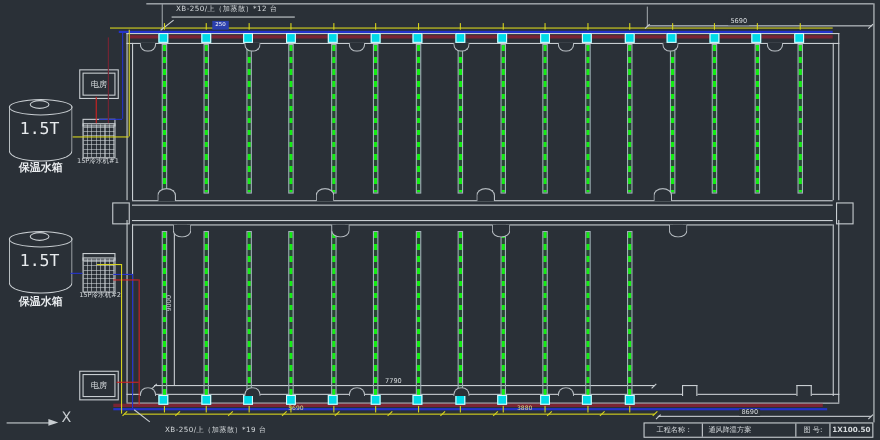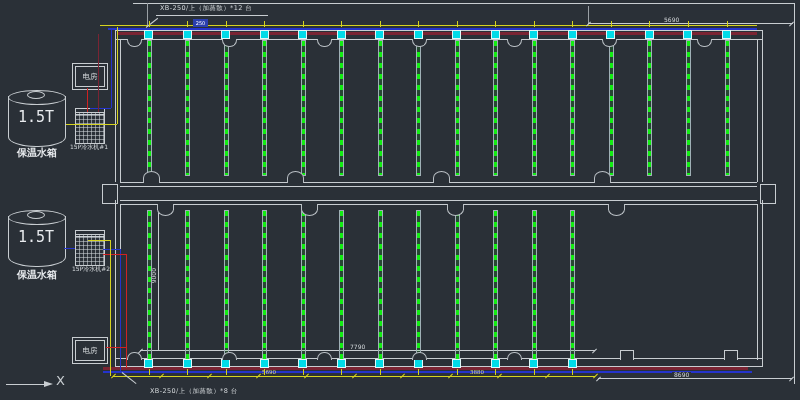--- a/index.html
+++ b/index.html
@@ -98,21 +98,21 @@
   <div class="band" style="left:126px;top:254px;width:1px;height:114px;background:#cf2222;"></div>
   <div class="band" style="left:88px;top:240px;width:22px;height:1px;background:#d6d31f;"></div>
   <div class="band" style="left:110px;top:240px;width:1px;height:136px;background:#d6d31f;"></div>
   <div class="band" style="left:106px;top:347px;width:20px;height:1px;background:#cf2222;"></div>
 
   <div class="txt" style="left:160px;top:5px;font-size:6.5px;letter-spacing:.4px;">XB-250/上（加蒸散）*12 台</div>
   <div class="hl" style="left:156px;top:15px;width:112px;"></div>
   <div class="leader" style="left:146px;top:27px;width:15px;transform:rotate(-38deg);"></div>
   <div class="txt" style="left:193px;top:19px;width:15px;height:8px;background:#2b3fae;color:#fff;font-size:5px;text-align:center;line-height:8px;">250</div>
 
-  <div class="txt" style="left:150px;top:388px;font-size:6.5px;letter-spacing:.4px;">XB-250/上（加蒸散）*8 台</div>
+  <div class="txt" style="left:150px;top:388px;font-size:6.5px;letter-spacing:.4px;">XB-250/上（加蒸散）*19 台</div>
   <div class="leader" style="left:122px;top:372px;width:18px;transform:rotate(38deg);"></div>
 
   <div class="hl" style="left:588px;top:23px;width:205px;"></div>
   <div class="vl" style="left:588px;top:6px;height:17px;border-color:#9aa0a5;"></div>
   <div class="txt" style="left:662px;top:17px;font-size:6px;background:#2a3037;padding:0 2px;">5690</div>
 
   <div class="hl" style="left:140px;top:350px;width:455px;"></div>
   <div class="txt" style="left:348px;top:344px;font-size:6px;background:#2a3037;padding:0 2px;">7790</div>
 
   <div class="vl" style="left:158px;top:208px;height:142px;"></div>
@@ -121,20 +121,26 @@
   <div class="txt" style="left:262px;top:370px;font-size:5.5px;color:#ddd98a;">5690</div>
   <div class="txt" style="left:470px;top:370px;font-size:5.5px;color:#ddd98a;">3880</div>
 
   <div class="hl" style="left:598px;top:378px;width:194px;"></div>
   <div class="txt" style="left:672px;top:372px;font-size:6px;background:#2a3037;padding:0 2px;">8690</div>
 
   <div class="hl" style="left:6px;top:384px;width:40px;"></div>
   <div style="position:absolute;left:44px;top:381px;width:0;height:0;border-left:9px solid #c8cdd1;border-top:3px solid transparent;border-bottom:3px solid transparent;"></div>
   <div class="txt" style="left:56px;top:374px;font-size:13px;color:#c8cdd1;">X</div>
 
+  <div style="position:absolute;left:585px;top:384px;width:209px;height:14px;border:1px solid #c8cdd1;display:flex;box-sizing:border-box;">
+    <div class="tb-cell" style="width:52px;border-left:none;">工程名称 :</div>
+    <div class="tb-cell" style="flex:1;justify-content:flex-start;padding-left:5px;">通风降温方案</div>
+    <div class="tb-cell" style="width:30px;">图 号:</div>
+    <div class="tb-cell" style="width:38px;font-weight:bold;">1X100.50</div>
+  </div>
 
 <div style="position: absolute; left: 146.5px; top: 40px; width: 3px; height: 134px; border: 1px solid rgb(159, 176, 182); background: repeating-linear-gradient(rgb(18, 239, 18) 0px, rgb(18, 239, 18) 5px, rgba(18, 239, 18, 0.12) 5px, rgba(18, 239, 18, 0.12) 11px);"></div>
     <div style="position: absolute; left: 144px; top: 30px; width: 9px; height: 9px; background: rgb(0, 219, 232); border: 1px solid rgb(223, 248, 250); box-sizing: border-box;"></div>
     <div style="position: absolute; left: 148.5px; top: 21px; width: 1px; height: 6px; background: rgb(214, 211, 31);"></div>
     <div style="position: absolute; left: 185px; top: 40px; width: 3px; height: 134px; border: 1px solid rgb(159, 176, 182); background: repeating-linear-gradient(rgb(18, 239, 18) 0px, rgb(18, 239, 18) 5px, rgba(18, 239, 18, 0.12) 5px, rgba(18, 239, 18, 0.12) 11px);"></div>
     <div style="position: absolute; left: 182.5px; top: 30px; width: 9px; height: 9px; background: rgb(0, 219, 232); border: 1px solid rgb(223, 248, 250); box-sizing: border-box;"></div>
     <div style="position: absolute; left: 187px; top: 21px; width: 1px; height: 6px; background: rgb(214, 211, 31);"></div>
     <div style="position: absolute; left: 223.6px; top: 40px; width: 3px; height: 134px; border: 1px solid rgb(159, 176, 182); background: repeating-linear-gradient(rgb(18, 239, 18) 0px, rgb(18, 239, 18) 5px, rgba(18, 239, 18, 0.12) 5px, rgba(18, 239, 18, 0.12) 11px);"></div>
     <div style="position: absolute; left: 221.1px; top: 30px; width: 9px; height: 9px; background: rgb(0, 219, 232); border: 1px solid rgb(223, 248, 250); box-sizing: border-box;"></div>
     <div style="position: absolute; left: 225.6px; top: 21px; width: 1px; height: 6px; background: rgb(214, 211, 31);"></div>

